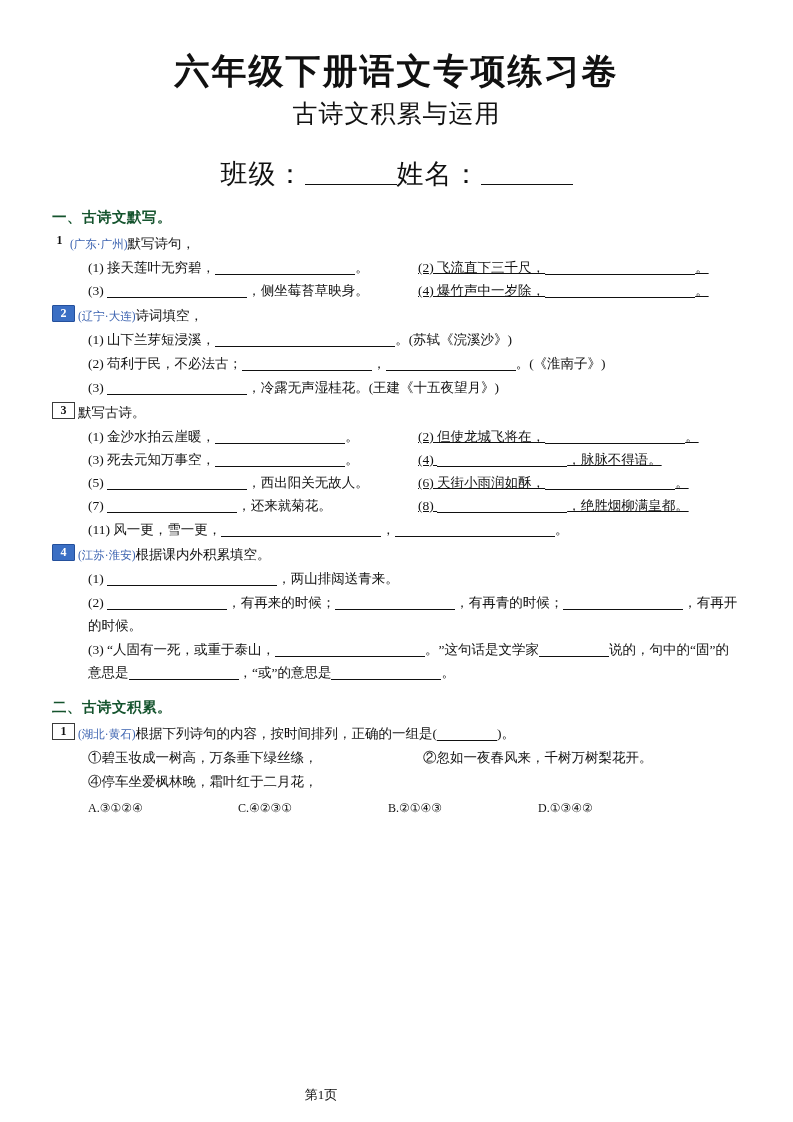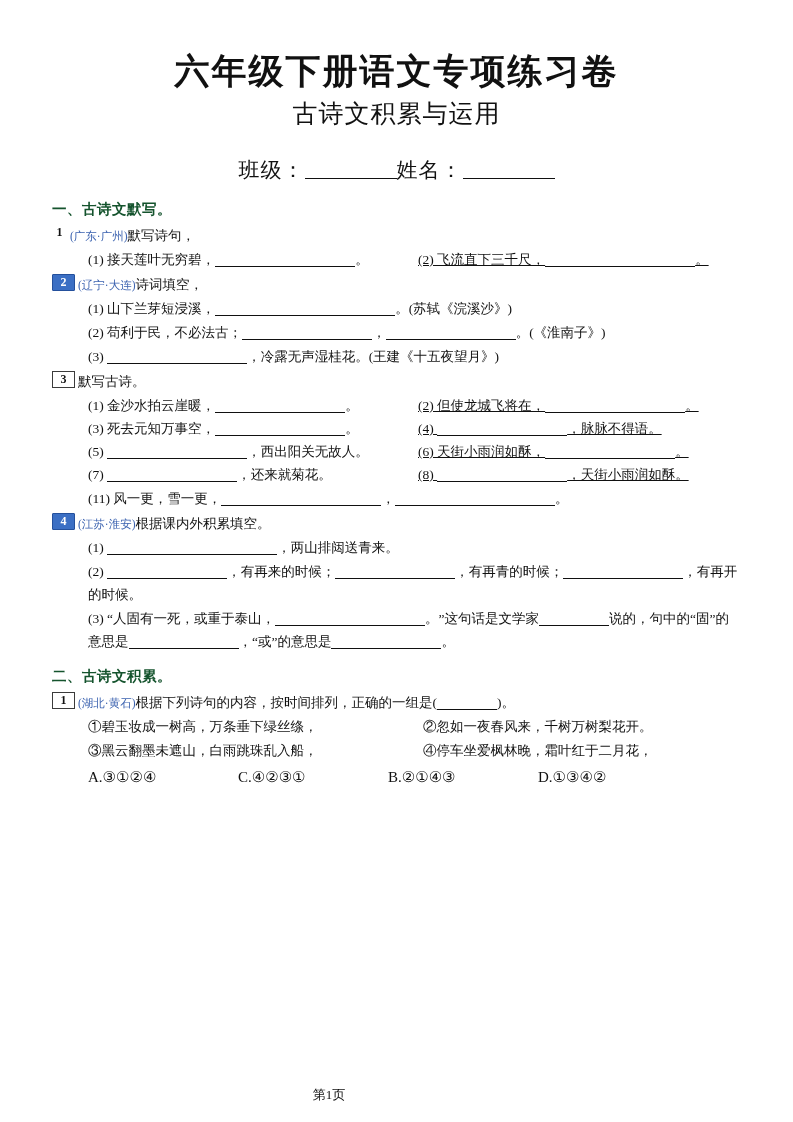--- a/index.html
+++ b/index.html
@@ -33,21 +33,21 @@
   }
   .title-sub {
     text-align: center;
     font-size: 25px;
     letter-spacing: 1px;
     margin-bottom: 26px;
     font-family: "DejaVu Serif", "Liberation Serif", serif;
   }
   .idline {
     text-align: center;
-    font-size: 21px;
+    font-size: 27px;
     margin-bottom: 16px;
     letter-spacing: 1px;
   }
   .idline .blank {
     display: inline-block;
     border-bottom: 1.6px solid #111;
     width: 92px;
     vertical-align: -2px;
   }
   .section-head {
@@ -131,41 +131,41 @@
   .u-140 { width: 140px; }
   .u-150 { width: 150px; }
   .u-160 { width: 160px; }
   .u-170 { width: 170px; }
   .u-180 { width: 180px; }
   .u-60  { width: 60px; }
   .u-70  { width: 70px; }
   .choices {
     display: flex;
     padding-left: 36px;
-    font-size: 15px;
+    font-size: 12px;
     line-height: 24px;
     margin-top: 2px;
   }
   .choices > div {
     width: 150px;
   }
   .poemrow {
     display: flex;
     padding-left: 36px;
     font-size: 13.5px;
     line-height: 24px;
   }
   .poemrow > div:first-child {
     width: 335px;
     flex: 0 0 335px;
   }
   .footer {
     position: absolute;
     bottom: 18px;
-    left: 8px;
+    left: 0;
     width: 642px;
     text-align: center;
     font-size: 13px;
   }
   .spacer-sm { height: 5px; }
 </style>
 </head>
 <body>
 
 <div class="page">
@@ -186,20 +186,28 @@
     </span>
   </div>
   <div class="two-col">
     <div>
       <span>(1) 接天莲叶无穷碧，</span><span class="u u-140"></span><span>。</span>
     </div>
     <div>
       <span>(2) 飞流直下三千尺，</span><span class="u u-150"></span><span>。</span>
     </div>
   </div>
+  <div class="two-col">
+    <div>
+      <span>(3) </span><span class="u u-140"></span><span>，侧坐莓苔草映身。</span>
+    </div>
+    <div>
+      <span>(4) 爆竹声中一岁除，</span><span class="u u-150"></span><span>。</span>
+    </div>
+  </div>
 
   <div class="qrow">
     <span class="qnum boxed">2</span>
     <span class="qtext">
       <span class="prov">(辽宁·大连)</span><span>诗词填空，</span>
     </span>
   </div>
   <div class="sub">
     <span>(1) 山下兰芽短浸溪，</span><span class="u u-180"></span><span>。(苏轼《浣溪沙》)</span>
   </div>
@@ -221,21 +229,21 @@
   <div class="two-col">
     <div><span>(3) 死去元知万事空，</span><span class="u u-130"></span><span>。</span></div>
     <div><span>(4) </span><span class="u u-130"></span><span>，脉脉不得语。</span></div>
   </div>
   <div class="two-col">
     <div><span>(5) </span><span class="u u-140"></span><span>，西出阳关无故人。</span></div>
     <div><span>(6) 天街小雨润如酥，</span><span class="u u-130"></span><span>。</span></div>
   </div>
   <div class="two-col">
     <div><span>(7) </span><span class="u u-130"></span><span>，还来就菊花。</span></div>
-    <div><span>(8) </span><span class="u u-130"></span><span>，天街小雨润如酥。</span></div>
+    <div><span>(8) </span><span class="u u-130"></span><span>，绝胜烟柳满皇都。</span></div>
   </div>
   <div class="sub">
     <span>(11) 风一更，雪一更，</span><span class="u u-160"></span><span>，</span><span class="u u-160"></span><span>。</span>
   </div>
 
   <div class="qrow">
     <span class="qnum boxed">4</span>
     <span class="qtext">
       <span class="prov">(江苏·淮安)</span><span>根据课内外积累填空。</span>
     </span>
@@ -258,21 +266,20 @@
     <span class="qnum outline">1</span>
     <span class="qtext">
       <span class="prov">(湖北·黄石)</span><span>根据下列诗句的内容，按时间排列，正确的一组是(</span><span class="u u-60"></span><span>)。</span>
     </span>
   </div>
   <div class="poemrow">
     <div>①碧玉妆成一树高，万条垂下绿丝绦，</div>
     <div>②忽如一夜春风来，千树万树梨花开。</div>
   </div>
   <div class="poemrow">
-    <div>③黑云翻墨未遮山，白雨跳珠乱入船，</div>
     <div>④停车坐爱枫林晚，霜叶红于二月花，</div>
   </div>
   <div class="choices">
     <div>A.③①②④</div>
     <div>C.④②③①</div>
     <div>B.②①④③</div>
     <div>D.①③④②</div>
   </div>
 
   <div class="footer">第1页</div>

